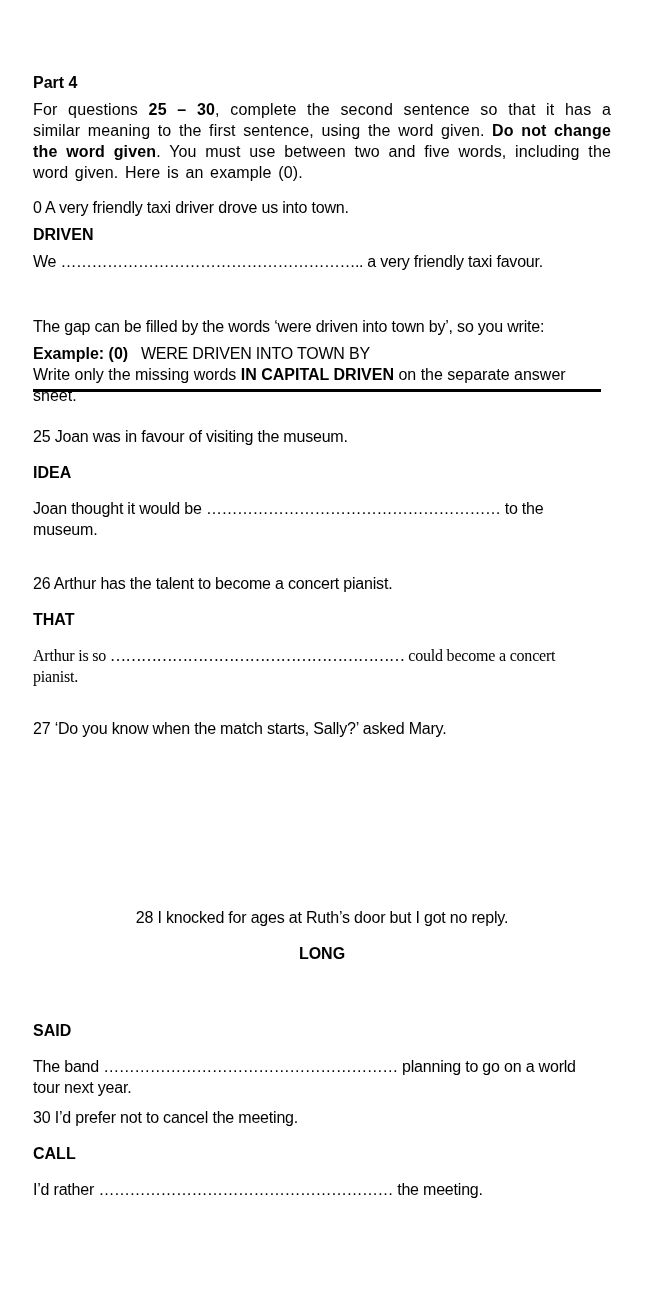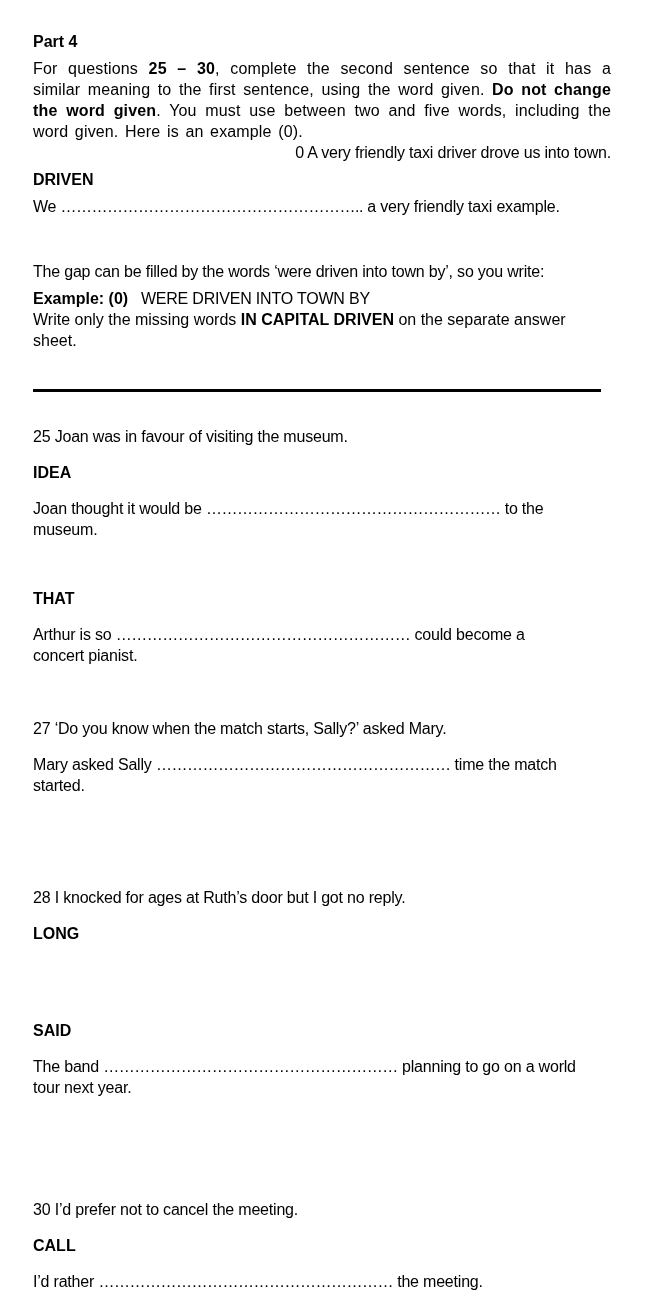--- a/index.html
+++ b/index.html
@@ -3,69 +3,69 @@
   <meta charset="utf-8">
   <style>
     html, body { margin: 0; padding: 0; background: #ffffff; }
     body {
       width: 650px; height: 1300px; position: relative; overflow: hidden;
       font-family: "Liberation Sans", sans-serif; color: #000; font-size: 16px;
     }
     .page { position: absolute; left: 33px; top: 31px; width: 578px; }
     .line { margin: 0; line-height: 21px; }
     .b { font-weight: bold; }
-    .title { font-weight: bold; margin-bottom: 6px; }
+    .title { font-weight: bold; margin-bottom: 6px; margin-top: 41px; }
     .justify { text-align: justify; text-align-last: left; letter-spacing: 0.15px; word-spacing: 2px; }
     .tight { letter-spacing: -0.2px; }
     .sep { position: absolute; left: 33px; top: 389px; width: 568px; height: 3px; background: #000; }
     .q { position: absolute; left: 33px; width: 578px; }
     .q .stem, .q .key, .q .ans { margin: 0; line-height: 21px; }
     .q .key { font-weight: bold; margin-top: 15px; }
     .q .ans { margin-top: 15px; }
     .dots { letter-spacing: -0.5px; }
   </style>
 </head>
 <body>
 
 <div class="page">
   <p class="line title">Part 4</p>
-  <p class="line justify" style="margin-bottom:0;"><span>For questions </span><span class="b">25 – 30</span><span>, complete the second sentence so that it has a similar meaning to the first sentence, using the word given. </span><span class="b">Do not change the word given</span><span>. You must use between two and five words, including the word given. Here is an example (0).</span></p>
-  <p class="line tight" style="margin-bottom:6px;text-align:right;">0  A very friendly taxi driver drove us into town.</p>
+  <p class="line justify" style="margin-bottom:14px;"><span>For questions </span><span class="b">25 – 30</span><span>, complete the second sentence so that it has a similar meaning to the first sentence, using the word given. </span><span class="b">Do not change the word given</span><span>. You must use between two and five words, including the word given. Here is an example (0).</span></p>
+  <p class="line tight" style="margin-bottom:6px;">0  A very friendly taxi driver drove us into town.</p>
   <p class="line b" style="margin-bottom:6px;">DRIVEN</p>
-  <p class="line tight" style="margin-bottom:6px;"><span>We </span><span class="dots">…………………………………………………..</span><span> a very friendly taxi example.</span></p>
+  <p class="line tight" style="margin-bottom:6px;"><span>We </span><span class="dots">…………………………………………………..</span><span> a very friendly taxi favour.</span></p>
   <p class="line tight" style="margin-bottom:6px; width:560px;margin-top:44px;">The gap can be filled by the words ‘were driven into town by’, so you write:</p>
   <p class="line" style="white-space:pre;"><span class="b">Example: (0)</span><span class="tight">   WERE DRIVEN INTO TOWN BY</span></p>
   <p class="line" style="width:560px;"><span>Write only the missing words </span><span class="b">IN CAPITAL DRIVEN</span><span> on the separate answer sheet.</span></p>
 </div>
 
 <div class="sep"></div>
 
 <div class="q" style="top:426px;">
   <p class="stem tight">25  Joan was in favour of visiting the museum.</p>
   <p class="key">IDEA</p>
   <p class="ans tight" style="width:560px;"><span>Joan thought it would be </span><span class="dots">…………………………………………………</span><span> to the museum.</span></p>
 </div>
 
 <div class="q" style="top:573px;">
+  <p class="stem tight">26  Arthur has the talent to become a concert pianist.</p>
   <p class="key">THAT</p>
-  <p class="ans tight" style="width:540px;"><span>Arthur is so </span><span class="dots">…………………………………………………</span><span> could become a concert pianist.</span></p>
+  <p class="ans tight" style="width:540px;font-family:Liberation Serif, serif;"><span>Arthur is so </span><span class="dots">…………………………………………………</span><span> could become a concert pianist.</span></p>
 </div>
 
 <div class="q" style="top:718px;">
   <p class="stem tight">27  ‘Do you know when the match starts, Sally?’ asked Mary.</p>
-  <p class="ans tight" style="width:570px;"><span>Mary asked Sally </span><span class="dots">…………………………………………………</span><span> time the match started.</span></p>
 </div>
 
-<div class="q" style="top:887px;">
+<div class="q" style="top:907px;text-align:center;">
   <p class="stem tight">28  I knocked for ages at Ruth’s door but I got no reply.</p>
   <p class="key">LONG</p>
 </div>
 
 <div class="q" style="top:1005px;">
   <p class="key">SAID</p>
   <p class="ans tight" style="width:545px;"><span>The band </span><span class="dots">…………………………………………………</span><span> planning to go on a world tour next year.</span></p>
 </div>
 
-<div class="q" style="top:1199px;">
+<div class="q" style="top:1107px;">
   <p class="stem tight">30  I’d prefer not to cancel the meeting.</p>
   <p class="key">CALL</p>
   <p class="ans tight"><span>I’d rather </span><span class="dots">…………………………………………………</span><span> the meeting.</span></p>
 </div>
 
 </body></html>

